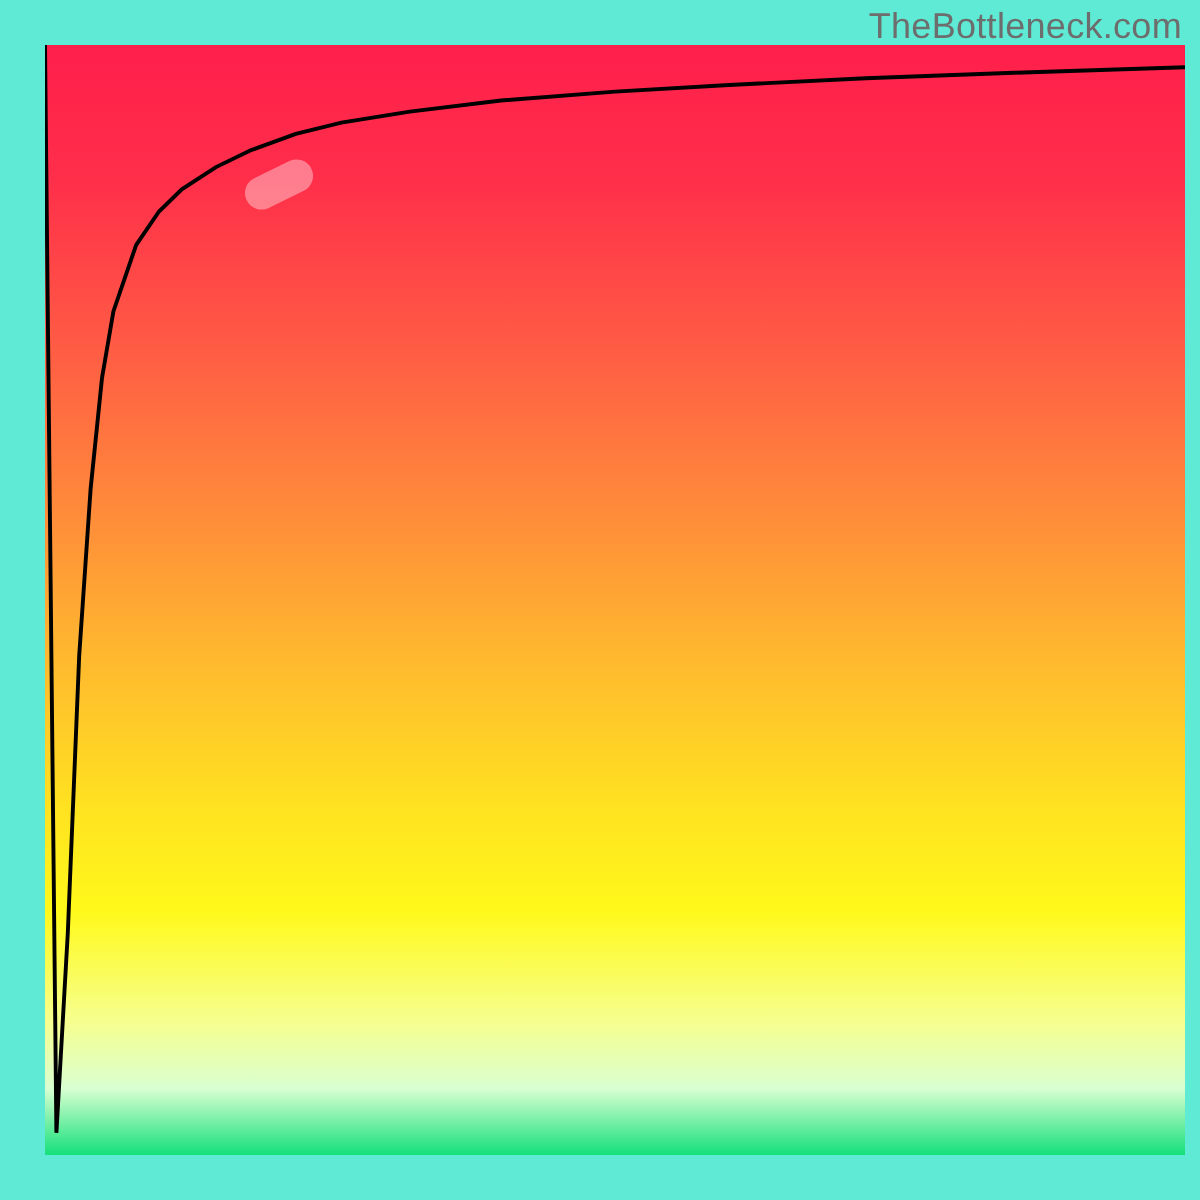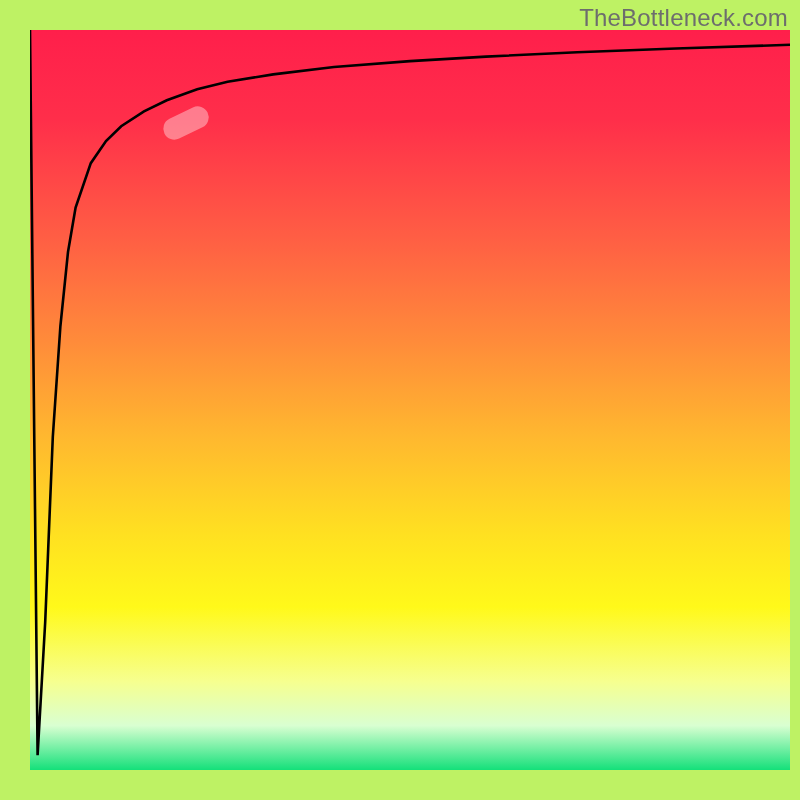--- a/index.html
+++ b/index.html
@@ -8,21 +8,21 @@
     width: 800px;
     height: 800px;
     overflow: hidden;
     background: #000;
     font-family: Arial, Helvetica, sans-serif;
   }
   .frame {
     position: relative;
     width: 800px;
     height: 800px;
-    background: #bef264;
+    background: #5eead4;
   }
   .plot {
     position: absolute;
     left: 30px;
     top: 30px;
     width: 760px;
     height: 740px;
     overflow: hidden;
   }
   .gradient {

